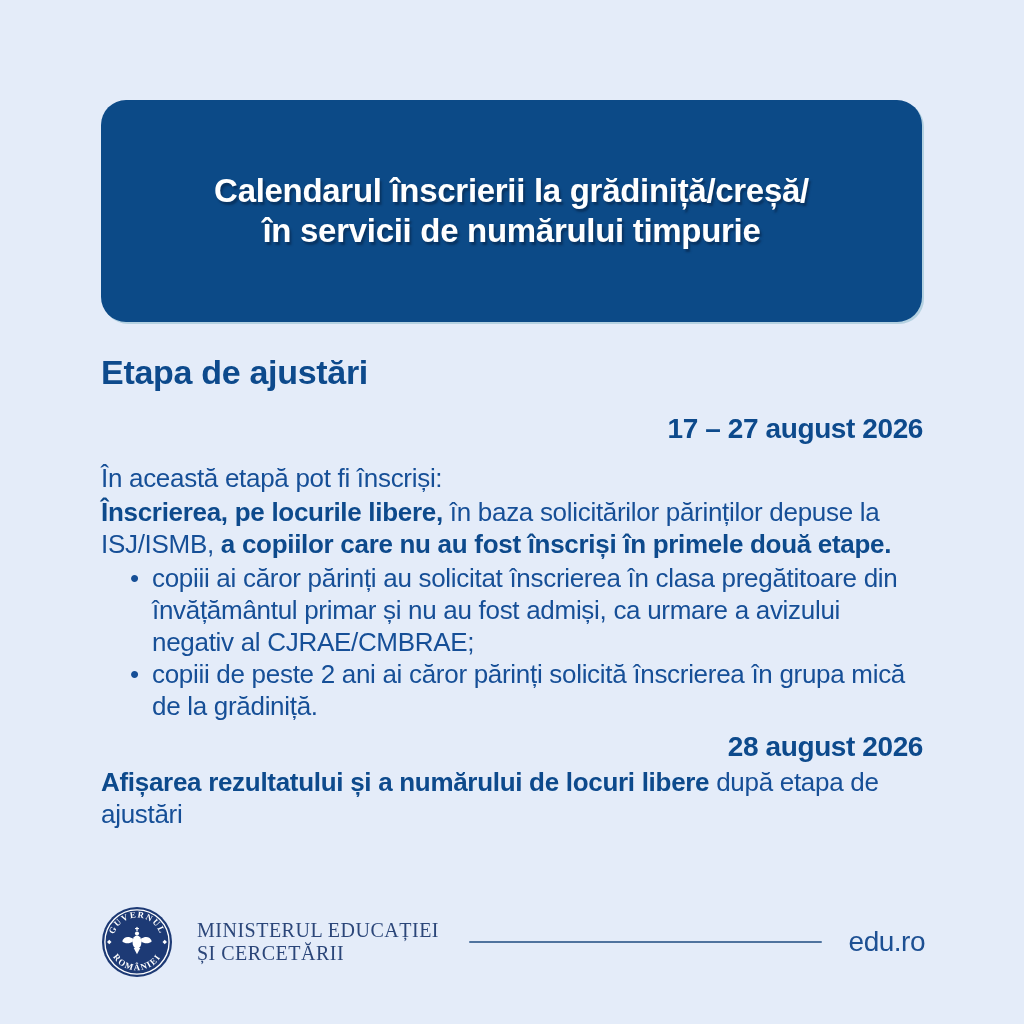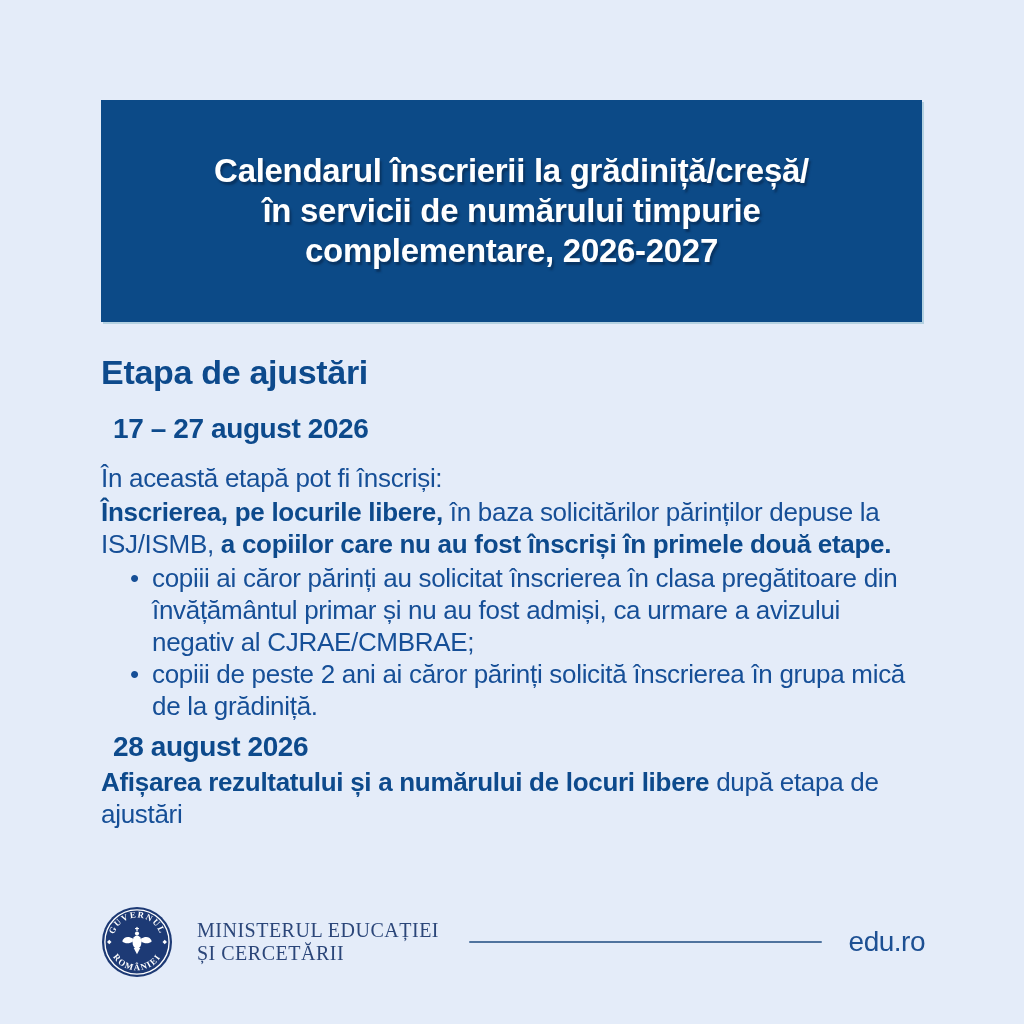--- a/index.html
+++ b/index.html
@@ -13,41 +13,42 @@
   .page { position: absolute; inset: 0; }
 
   
   .header-banner {
     position: absolute; left: 101px; top: 100px;
     width: 821px; height: 222px;
     background: #0c4a87;
     display: flex; flex-direction: column;
     justify-content: center; align-items: center;
     box-shadow: 2px 2px 0 rgba(140, 188, 205, 0.55);
+    border-radius: 25px;
   }
   .header-title-line {
     color: #ffffff; font-weight: bold;
     font-size: 33px; line-height: 40px;
     text-align: center; letter-spacing: -0.3px;
     text-shadow: 2px 3px 2px rgba(5, 30, 62, 0.5);
   }
 
   
   .content {
     position: absolute; left: 101px; top: 322px; width: 822px;
   }
   .section-title {
     margin: 30px 0 16px; padding: 0;
     font-size: 34px; line-height: 40px; font-weight: bold;
     color: #0d4a8c; letter-spacing: -0.3px;
   }
   .date-heading {
-    margin: 20px 12px 0; padding: 0;
+    margin: 20px 0 0; padding: 0;
     font-size: 28px; line-height: 34px; font-weight: bold;
-    color: #0d4a8c; letter-spacing: -0.4px;
+    color: #0d4a8c; letter-spacing: -0.4px; text-align: right;
   }
   .date-heading.second { margin-top: 8px; }
   .body-text {
     margin: 2px 0 0; padding: 0;
     font-size: 26px; line-height: 32px;
     color: #164f97; letter-spacing: -0.3px;
   }
   .body-text b { color: #0d4a8c; }
   .intro-text { margin-top: 16px; }
   .bullets {
@@ -91,21 +92,20 @@
   }
 </style>
 </head>
 <body>
 
 <div class="page">
 
   <div class="header-banner">
     <div class="header-title-line">Calendarul înscrierii la grădiniță/creșă/</div>
     <div class="header-title-line">în servicii de numărului timpurie</div>
-    <div class="header-title-line">complementare, 2026-2027</div>
   </div>
 
   <main class="content">
     <h1 class="section-title">Etapa de ajustări</h1>
 
     <section>
       <h2 class="date-heading">17 – 27 august 2026</h2>
       <p class="body-text intro-text">În această etapă pot fi înscriși:</p>
 
       <p class="body-text"><b>Înscrierea, pe locurile libere,</b><span> în baza solicitărilor părinților depuse la ISJ/ISMB, </span><b>a copiilor care nu au fost înscriși în primele două etape.</b></p>

